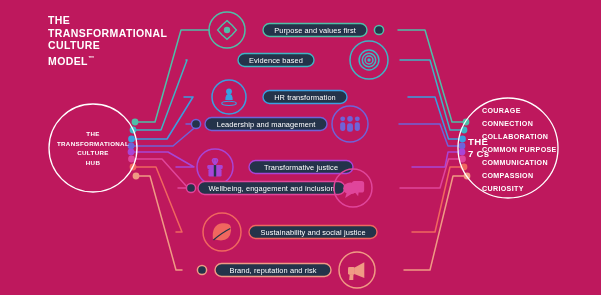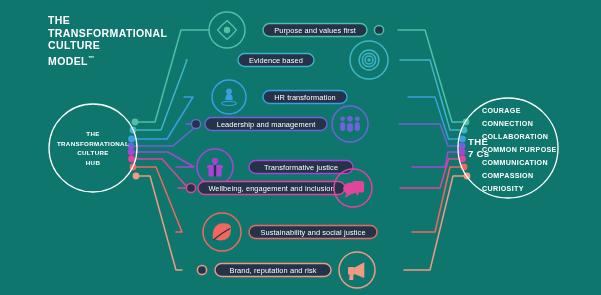--- a/index.html
+++ b/index.html
@@ -4,21 +4,21 @@
 <style>
   html, body {
     margin: 0;
     padding: 0;
     background: #1e2b40;
   }
   #stage {
     position: relative;
     width: 601px;
     height: 295px;
-    background: #0f766e;
+    background: #be185d;
     overflow: hidden;
     font-family: "Liberation Sans", sans-serif;
   }
   svg.diagram {
     position: absolute;
     left: 0;
     top: 0;
     width: 601px;
     height: 295px;
   }

